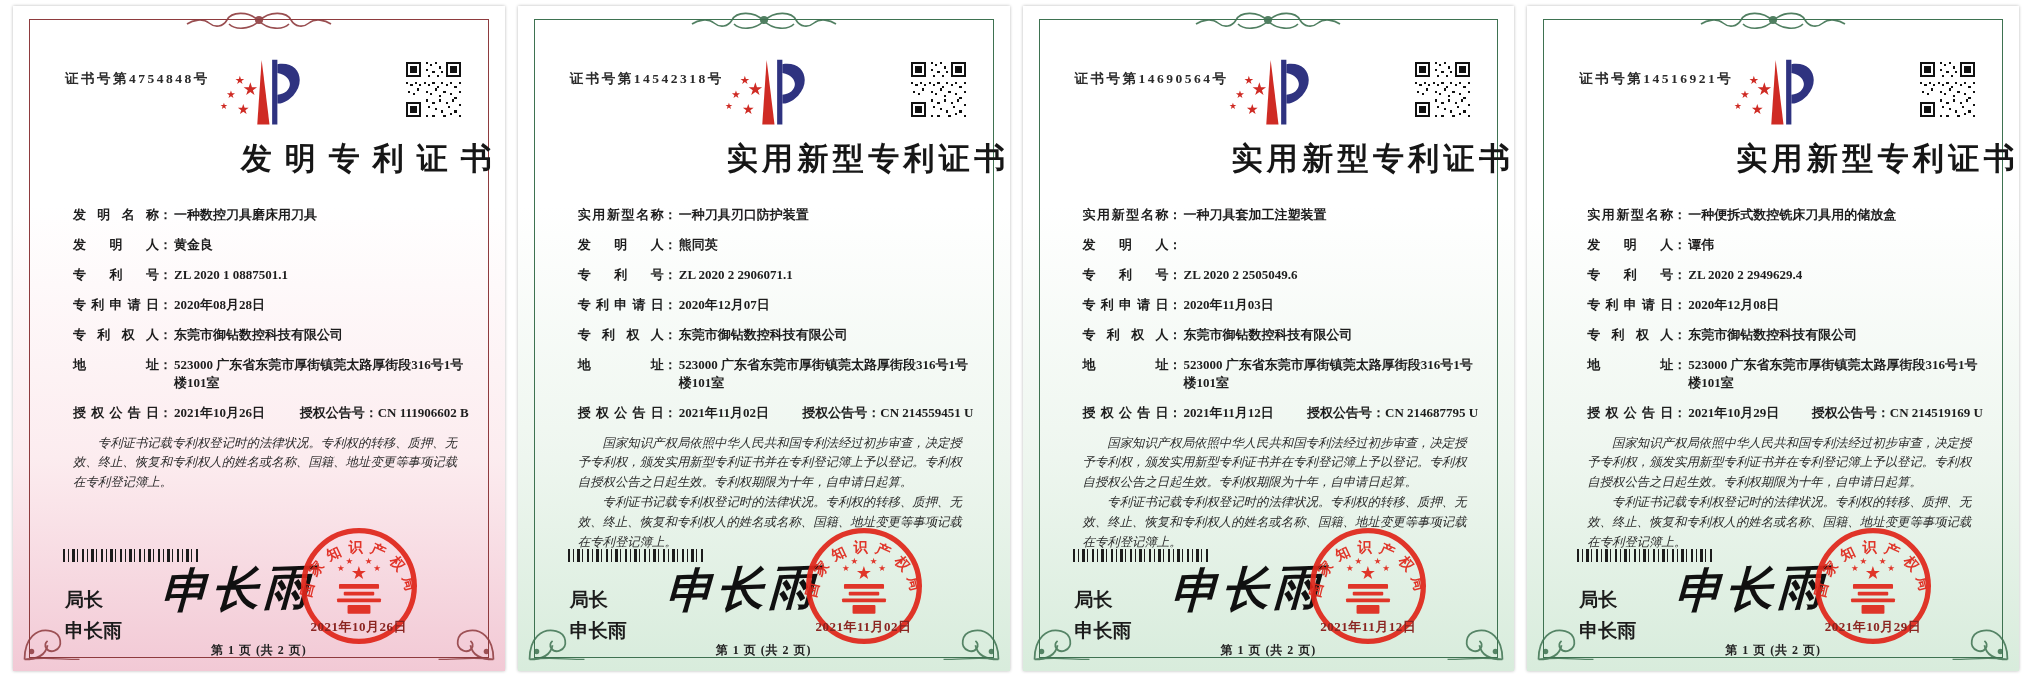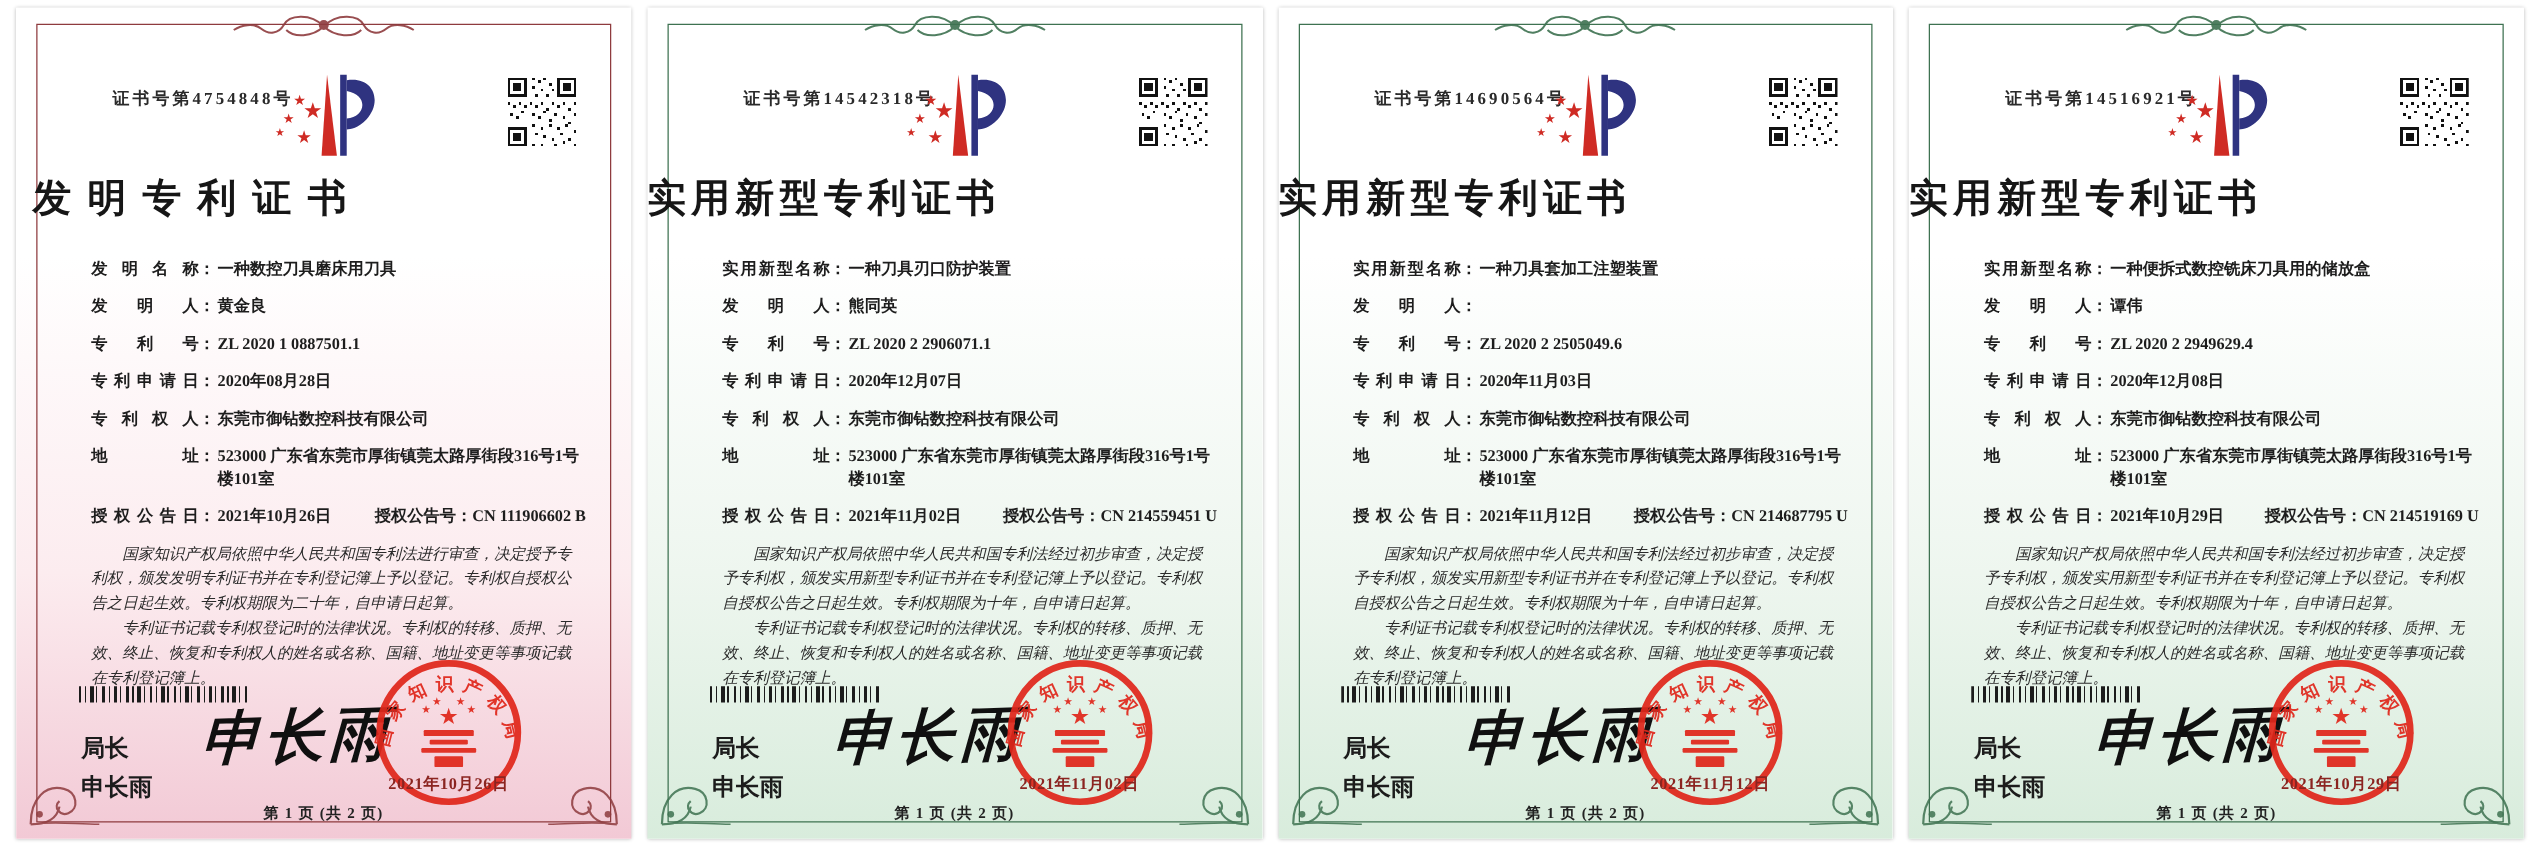--- a/index.html
+++ b/index.html
@@ -7,24 +7,24 @@
   #certs{width:2032px;height:677px;display:flex;gap:13px;padding:6px 13px;background:#fff;
     font-family:"Liberation Serif","DejaVu Serif",serif;}
   .cert{position:relative;flex:1;height:665px;overflow:hidden;
     background:linear-gradient(180deg,#ffffff 30%,var(--tint1) 68%,var(--tint2) 100%);
     box-shadow:0 0 3px rgba(0,0,0,.28);}
   .frame{position:absolute;left:16px;right:16px;top:13px;bottom:13px;
     border:1.6px solid var(--frame);pointer-events:none;}
   .ornament{position:absolute;top:2px;left:50%;transform:translateX(-50%);width:176px;height:26px;
     color:var(--frame);opacity:.9;}
   .cert-no{position:absolute;top:64px;left:52px;font-size:13.5px;font-weight:700;
-    letter-spacing:2.5px;color:#2a2a2a;margin-left:25px;}
+    letter-spacing:2.5px;color:#2a2a2a;}
   .logo{position:absolute;top:52px;left:50%;transform:translateX(-50%);width:84px;height:70px;}
   .qr{position:absolute;top:56px;right:44px;width:55px;height:55px;}
-  .title{position:absolute;top:132px;left:0;right:0;text-align:left;font-size:31px;
+  .title{position:absolute;top:132px;left:0;right:0;text-align:right;font-size:31px;
     font-weight:700;color:#161616;letter-spacing:.14em;}
   .title.wide{letter-spacing:.42em;padding-left:.42em;}
   .flow{position:absolute;top:200px;left:60px;right:36px;color:#1d1d1d;}
   .field-row{display:flex;align-items:flex-start;margin-bottom:12px;font-size:13px;
     font-weight:700;line-height:1.38;}
   .f-label{display:inline-block;width:86px;flex:0 0 86px;text-align:justify;text-align-last:justify;}
   .f-colon{flex:0 0 auto;}
   .f-value{flex:1 1 auto;padding-left:2px;}
   .pair2{white-space:nowrap;padding-left:10px;}
   .paras{margin-top:12px;font-size:12.4px;line-height:1.6;font-style:italic;color:#2b2b2b;}
@@ -184,21 +184,20 @@
         </div>
           <div class="field-row">
           <span class="f-label">授权公告日</span>
             <span class="f-colon">：</span>
             <span class="f-value">2021年10月26日</span>
           <span class="pair2"><span>授权公告号</span><span>：</span><span>CN 111906602 B</span></span>
         </div>
         </div>
       <div class="paras">
 
-      <p>国家知识产权局依照中华人民共和国专利法进行审查，决定授予专利权，颁发发明专利证书并在专利登记簿上予以登记。专利权自授权公告之日起生效。专利权期限为二十年，自申请日起算。</p>
           <p>专利证书记载专利权登记时的法律状况。专利权的转移、质押、无效、终止、恢复和专利权人的姓名或名称、国籍、地址变更等事项记载在专利登记簿上。</p>
         </div>
     </div>
 
     <div class="barcode"></div>
 
     <div class="director">
       <div>局长</div>
       <div>申长雨</div>
     </div>

